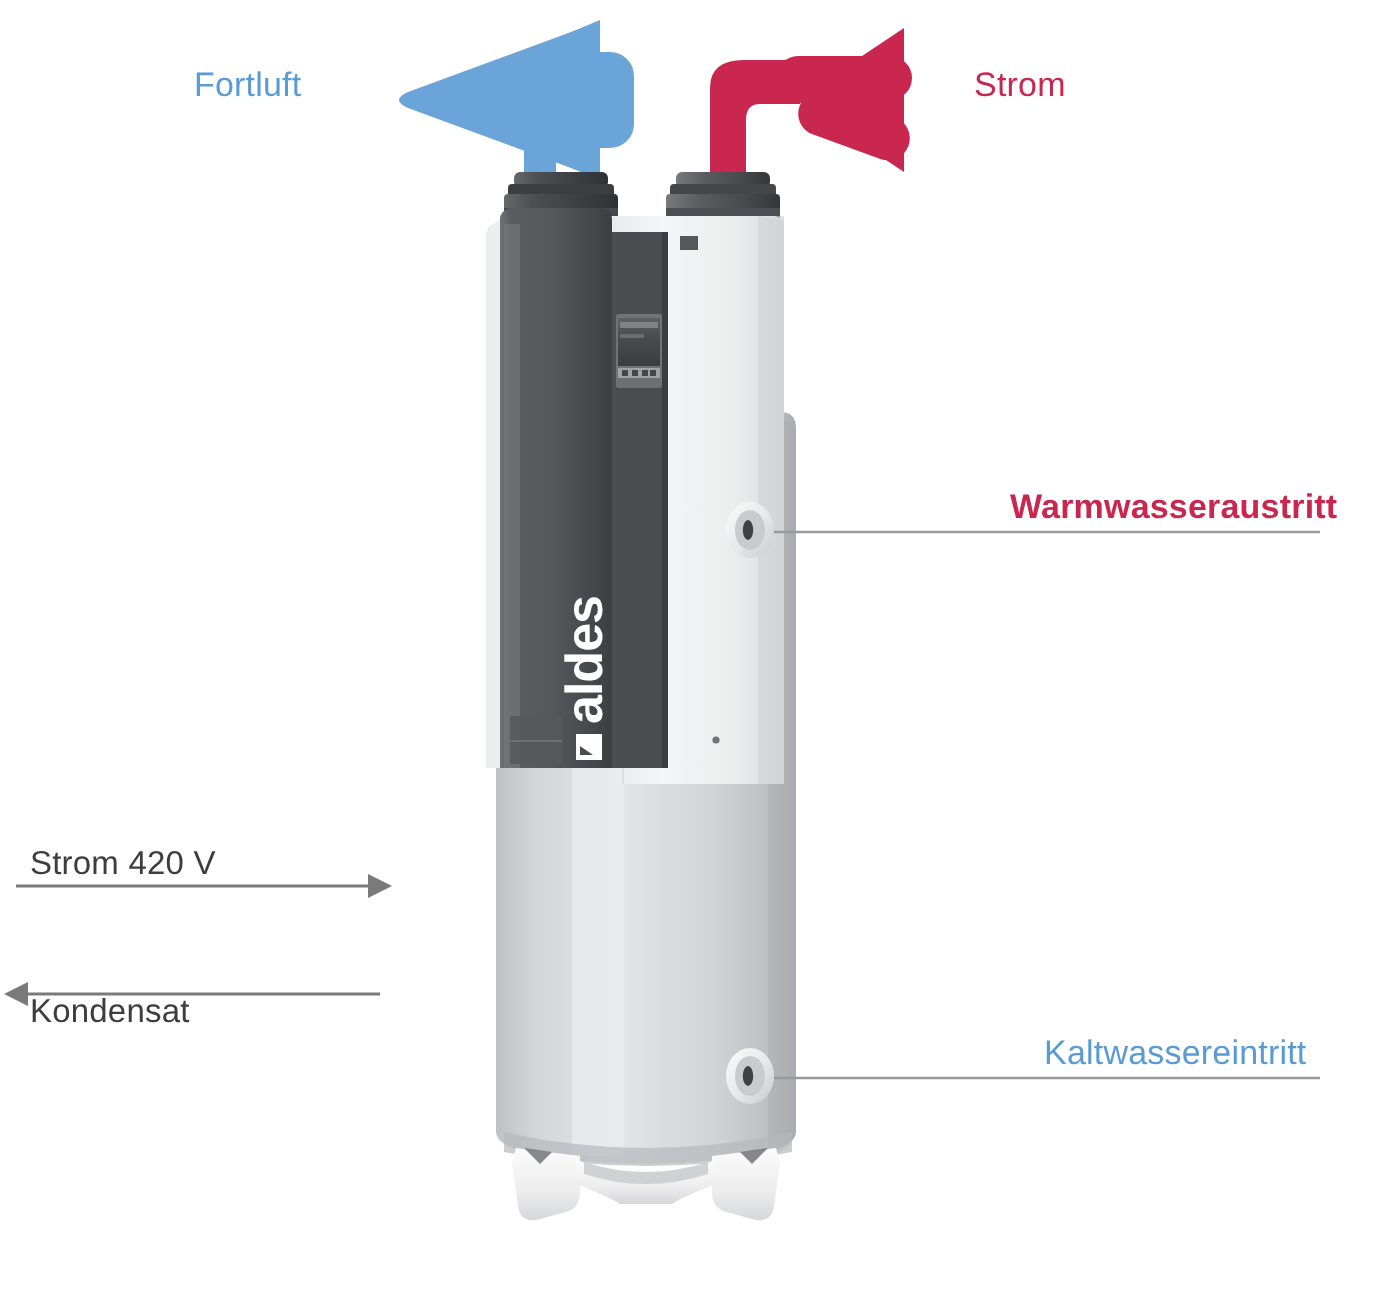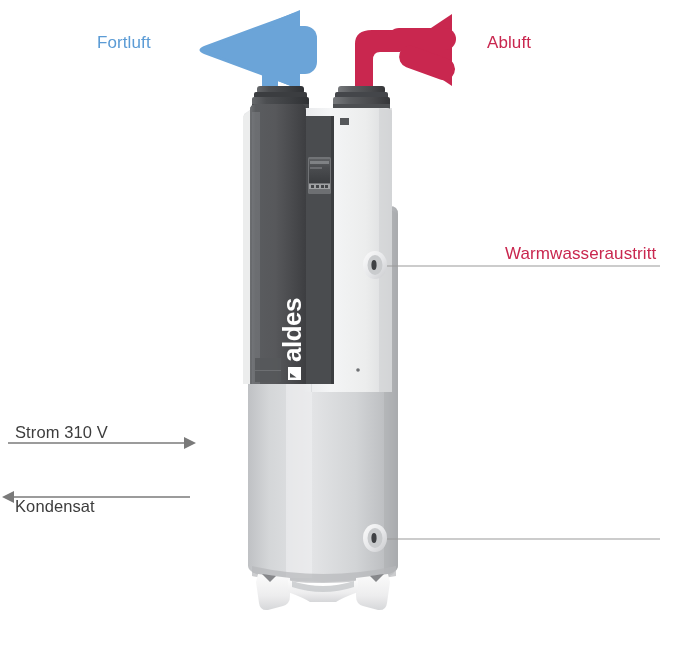--- a/index.html
+++ b/index.html
@@ -31,20 +31,21 @@
   }
   #label-abluft {
     left: 487px;
     top: 34px;
     color: #c9274f;
   }
   #label-warmwasser {
     left: 505px;
     top: 245px;
     color: #c9274f;
+    font-weight: bold;
   }
   #label-kaltwasser {
     left: 522px;
     top: 518px;
     color: #5b9bd5;
   }
   #label-strom {
     left: 15px;
     top: 424px;
     color: #3d3d3d;
@@ -293,22 +294,23 @@
 
     <line x1="8" y1="443" x2="184" y2="443" stroke="#7a7a7a" stroke-width="1.5"></line>
     <polygon points="184,437 196,443 184,449" fill="#7a7a7a"></polygon>
 
     <line x1="14" y1="497" x2="190" y2="497" stroke="#7a7a7a" stroke-width="1.5"></line>
     <polygon points="14,491 2,497 14,503" fill="#7a7a7a"></polygon>
   </svg>
 
   <div class="lbl" id="label-fortluft">Fortluft</div>
 
-  <div class="lbl" id="label-abluft">Abluft</div>
+  <div class="lbl" id="label-abluft">Strom</div>
 
   <div class="lbl" id="label-warmwasser">Warmwasseraustritt</div>
 
-
-  <div class="lbl" id="label-strom">Strom 310 V</div>
+  <div class="lbl" id="label-kaltwasser">Kaltwassereintritt</div>
+
+  <div class="lbl" id="label-strom">Strom 420 V</div>
 
   <div class="lbl" id="label-kondensat">Kondensat</div>
 
 </div>
 
 </body></html>

